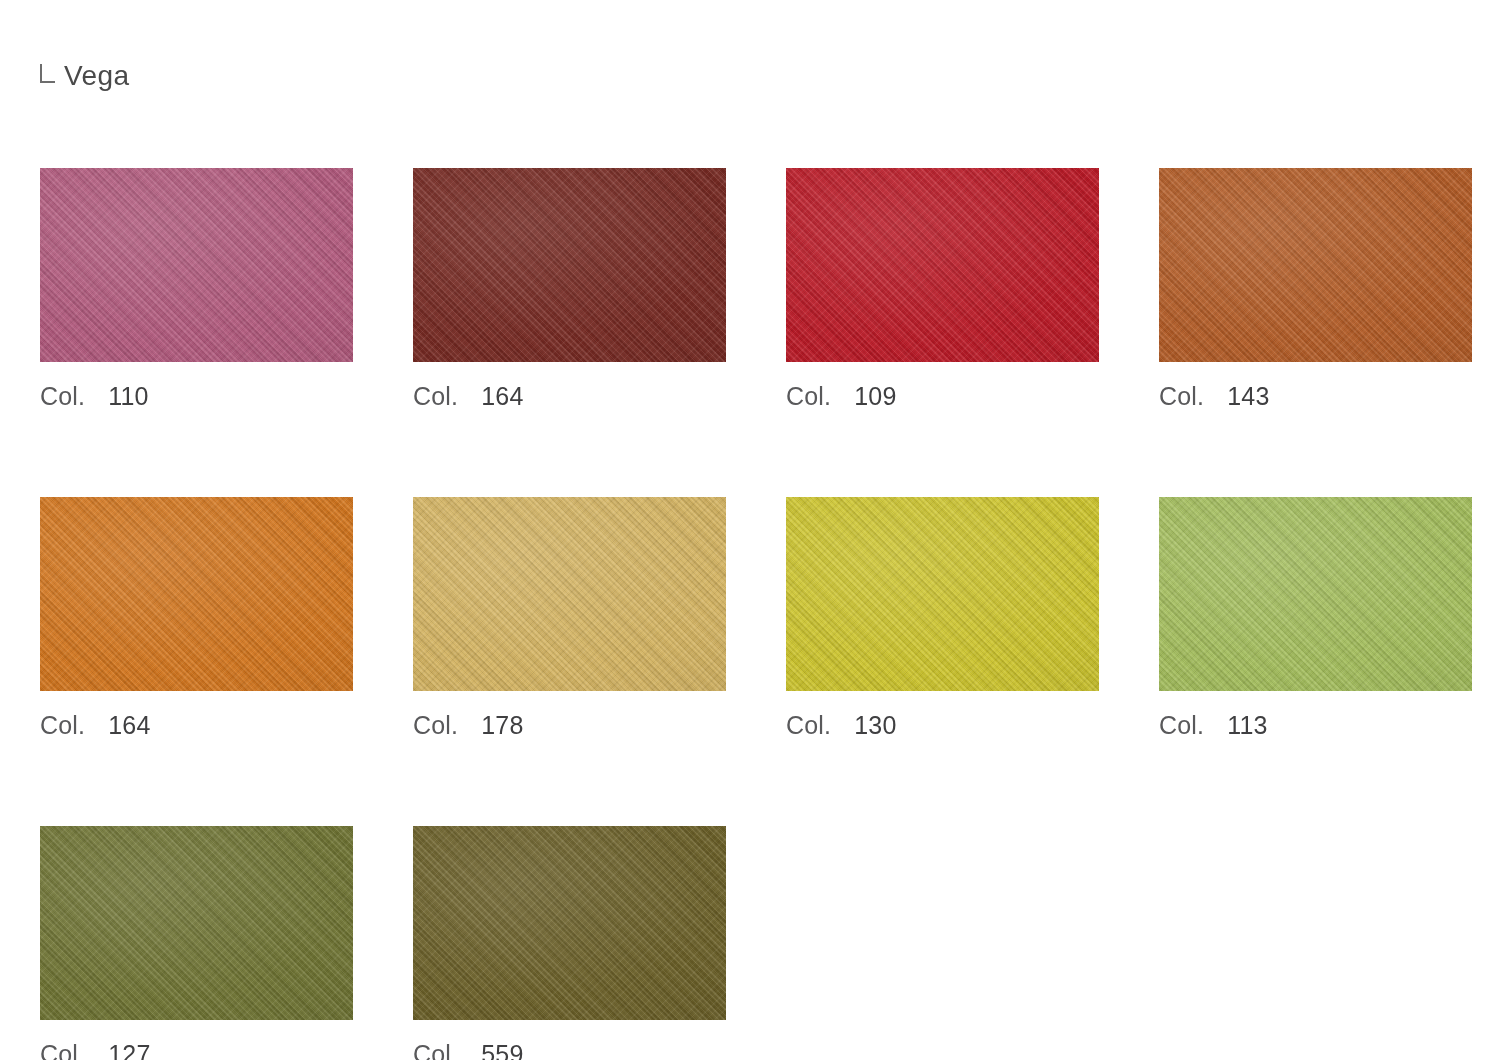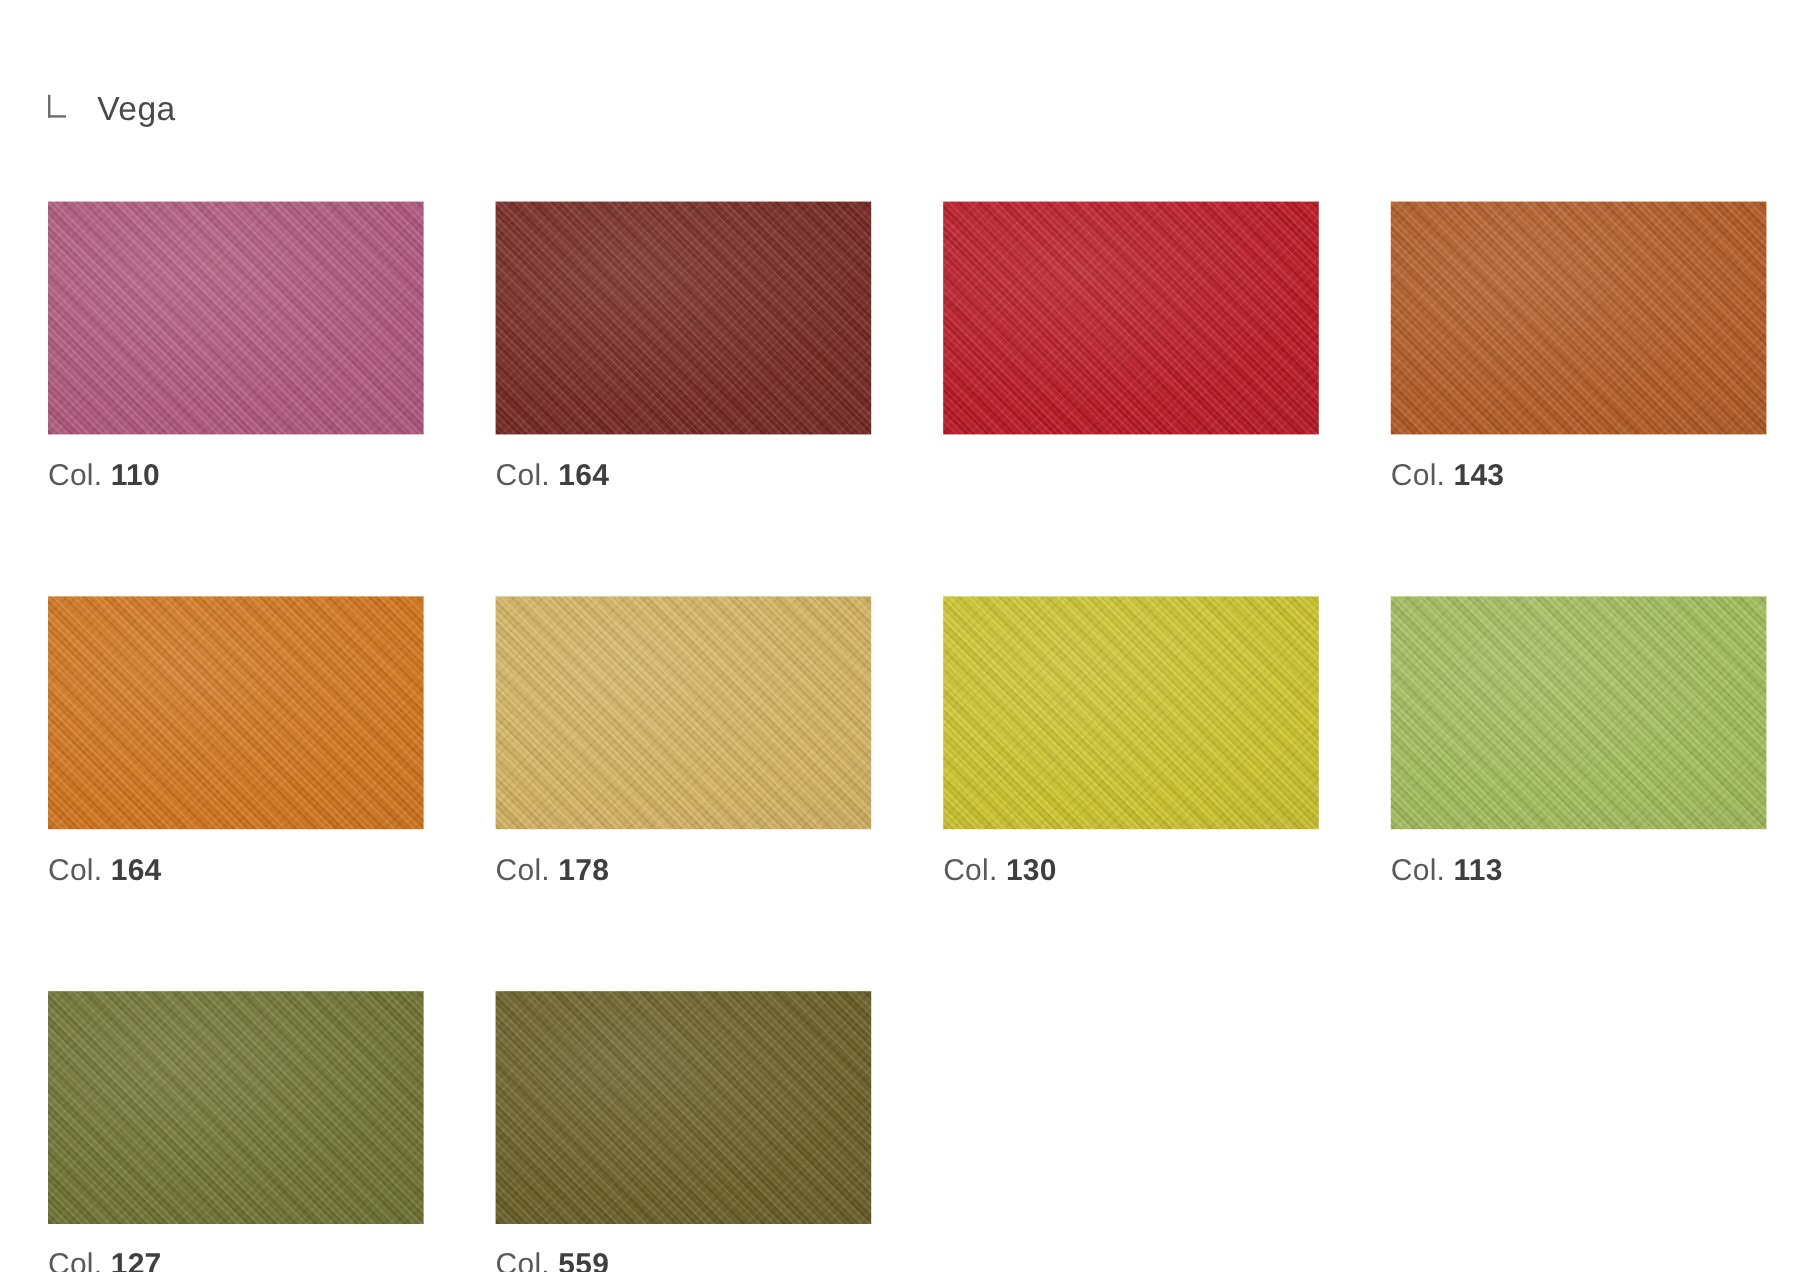--- a/index.html
+++ b/index.html
@@ -16,22 +16,21 @@
     position: relative;
   }
 
   
   .page-header {
     position: absolute;
     left: 40px;
     top: 62px;
     display: flex;
     align-items: baseline;
-    gap: 26px;
-    margin-top: 15px;
+    gap: 9px;
   }
   .corner-mark {
     display: inline-block;
     width: 13px;
     height: 17px;
     border-left: 2px solid #6d6d6d;
     border-bottom: 2px solid #6d6d6d;
     position: relative;
     top: -2px;
   }
@@ -111,23 +110,23 @@
     margin-top: 20px;
     font-size: 25px;
     color: #59595b;
     letter-spacing: 0.2px;
     white-space: nowrap;
   }
   .swatch-label .prefix {
     font-weight: 400;
   }
   .swatch-label .code {
-    font-weight: 700;
+    font-weight: 400;
     color: #3f3f41;
-    margin-left: 7px;
+    margin-left: 23px;
     text-align: center;
   }
 </style>
 </head>
 <body>
 
 <div class="page-header">
   <span class="corner-mark"></span>
   <span class="page-title">Vega</span>
 </div>
@@ -136,20 +135,21 @@
     <div class="swatch-cell">
       <div class="swatch-chip" style="background-color: rgb(177, 90, 125);"></div>
       <div class="swatch-label"><span class="prefix">Col.</span><span class="code">110</span></div>
     </div>
     <div class="swatch-cell">
       <div class="swatch-chip" style="background-color: rgb(118, 42, 35);"></div>
       <div class="swatch-label"><span class="prefix">Col.</span><span class="code">164</span></div>
     </div>
     <div class="swatch-cell">
       <div class="swatch-chip" style="background-color: rgb(186, 26, 39);"></div>
+      <div class="swatch-label"><span class="prefix">Col.</span><span class="code">109</span></div>
     </div>
     <div class="swatch-cell">
       <div class="swatch-chip" style="background-color: rgb(178, 92, 39);"></div>
       <div class="swatch-label"><span class="prefix">Col.</span><span class="code">143</span></div>
     </div>
     <div class="swatch-cell">
       <div class="swatch-chip" style="background-color: rgb(210, 118, 31);"></div>
       <div class="swatch-label"><span class="prefix">Col.</span><span class="code">164</span></div>
     </div>
     <div class="swatch-cell">

